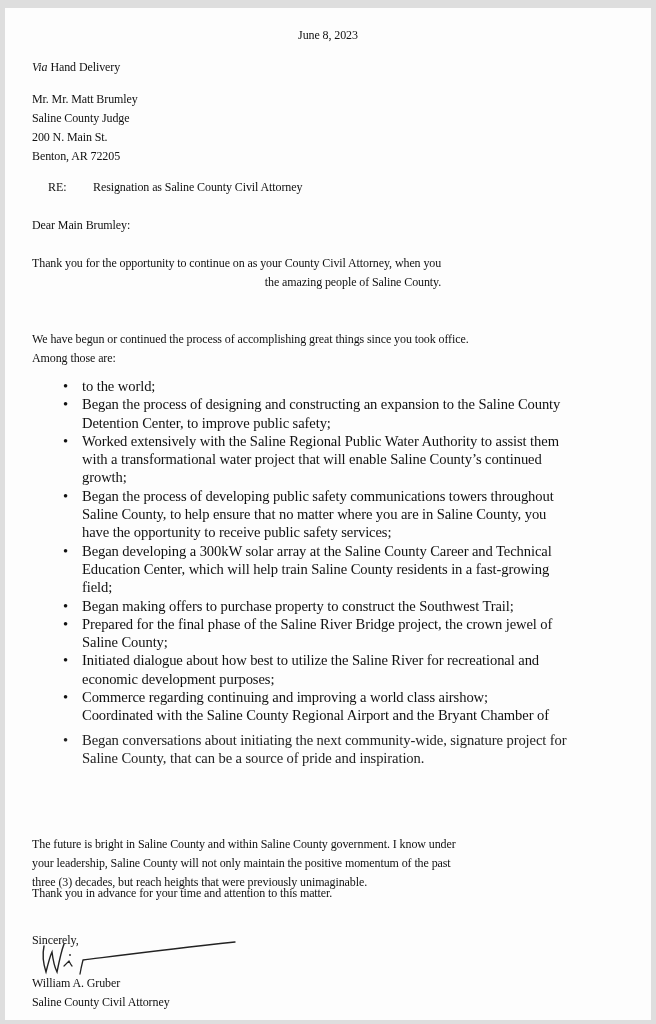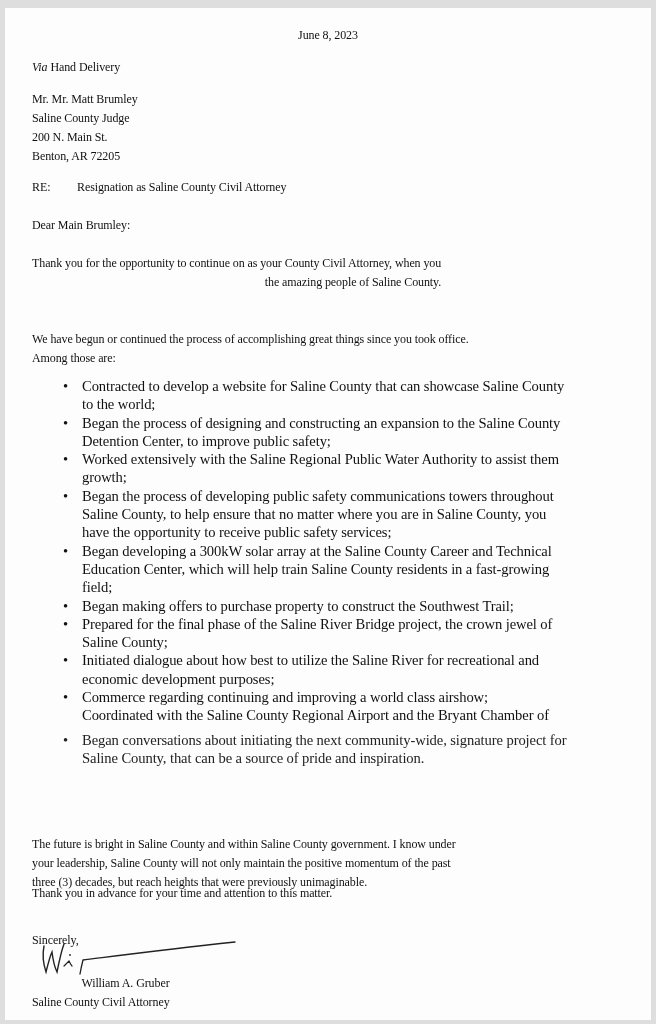--- a/index.html
+++ b/index.html
@@ -15,37 +15,37 @@
     position: absolute;
     left: 5px; top: 8px;
     width: 646px; height: 1012px;
     background: #fdfdfd;
   }
   .t { position: absolute; left: 27px; font-size: 12px; line-height: 19px; white-space: nowrap; letter-spacing: -0.1px; }
   .date { left: 0; width: 646px; text-align: center; top: 18px; }
   .via { top: 50px; }
   .addr { top: 82px; }
   .re { top: 170px; }
-  .re .lbl { display: inline-block; width: 45px; }
+  .re .lbl { display: inline-block; width: 45px; margin-left: 16px; }
   .salutation { top: 208px; }
   .para1 { top: 246px; text-align: right; }
   .para2 { top: 322px; }
   ul.list {
     position: absolute; left: 58px; top: 369px;
     margin: 0; padding: 0; list-style: none;
     font-size: 14.6px; line-height: 18.3px; letter-spacing: -0.1px;
   }
   ul.list li { position: relative; padding-left: 19px; width: 560px; }
   ul.list li .bullet { position: absolute; left: 0; top: 0; }
   ul.list li.last { margin-top: 6px; color: #222; }
   .para3 { top: 811px; margin-top: 16px; }
   .para4 { top: 876px; text-align: center; }
   .closing { top: 911px; margin-top: 12px; }
   .signature { position: absolute; left: 35px; top: 930px; }
-  .signer { top: 966px; text-align: right; }
+  .signer { top: 966px; }
   .line { display: block; }
 </style>
 </head>
 <body>
 
 <div class="page">
 
   <div class="t date">June 8, 2023</div>
 
   <div class="t via">
@@ -72,31 +72,31 @@
   </div>
 
   <div class="t para2">
     <span class="line">We have begun or continued the process of accomplishing great things since you took office.</span>
     <span class="line">Among those are:</span>
   </div>
 
   <ul class="list" id="acc-list">
       <li>
         <span class="bullet">•</span>
-        <span class="line">Contracted to develop a website for Saline County that can showcase Saline County</span>
         <span class="line">to the world;</span>
       </li>
       <li>
         <span class="bullet">•</span>
         <span class="line">Began the process of designing and constructing an expansion to the Saline County</span>
         <span class="line">Detention Center, to improve public safety;</span>
       </li>
       <li>
         <span class="bullet">•</span>
         <span class="line">Worked extensively with the Saline Regional Public Water Authority to assist them</span>
+        <span class="line">with a transformational water project that will enable Saline County’s continued</span>
         <span class="line">growth;</span>
       </li>
       <li>
         <span class="bullet">•</span>
         <span class="line">Began the process of developing public safety communications towers throughout</span>
         <span class="line">Saline County, to help ensure that no matter where you are in Saline County, you</span>
         <span class="line">have the opportunity to receive public safety services;</span>
       </li>
       <li>
         <span class="bullet">•</span>

